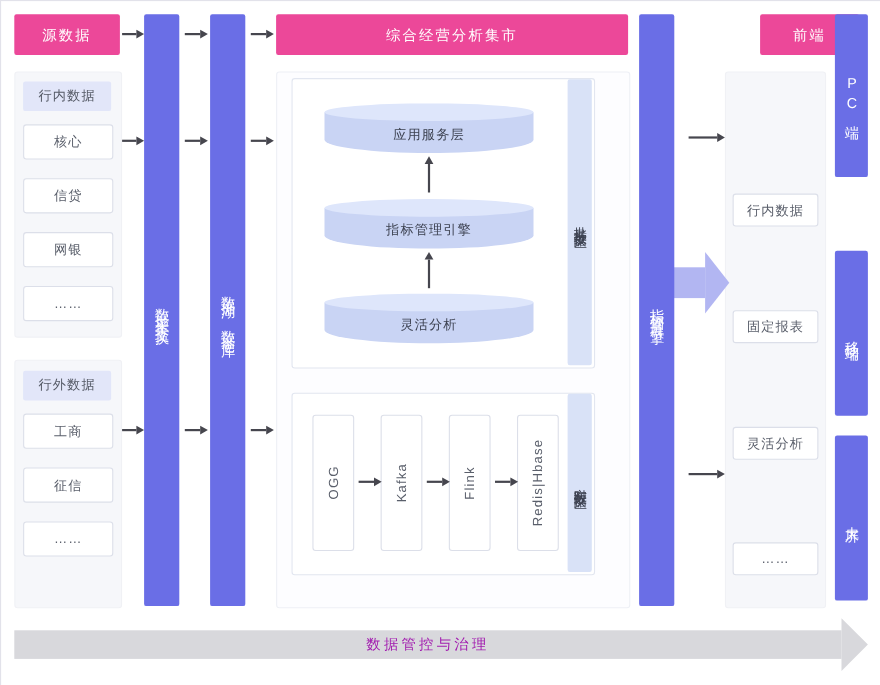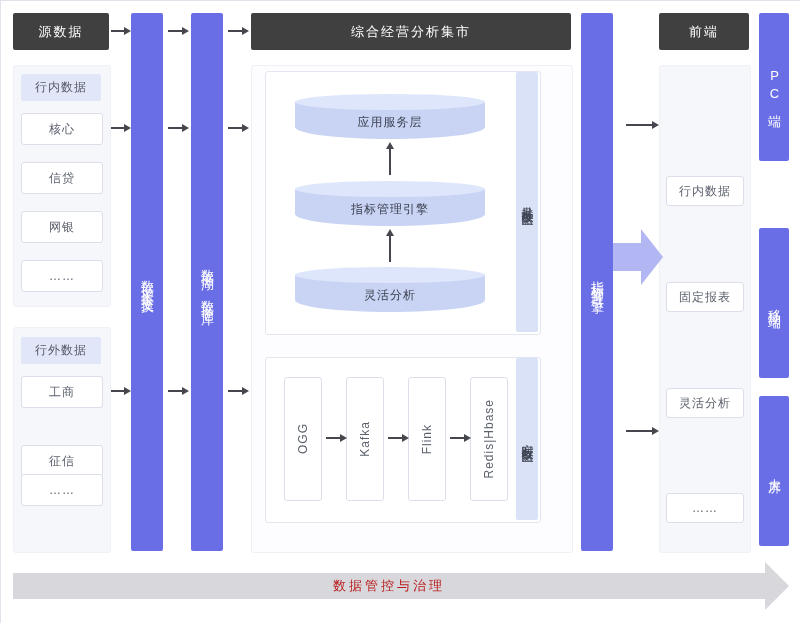--- a/index.html
+++ b/index.html
@@ -1,18 +1,18 @@
 <!DOCTYPE html>
 <html><head>
 <meta charset="utf-8">
 <style>
   html,body{margin:0;padding:0;}
   body{font-family:"Liberation Sans","DejaVu Sans",sans-serif;background:#ffffff;}
   .page{position:relative;width:800px;height:623px;background:#ffffff;border:1px solid #e2e2ea;overflow:hidden;}
-  .purple-hdr{position:absolute;display:flex;align-items:center;justify-content:center;background:#404040;color:#fff;font-size:13px;letter-spacing:2px;border-radius:2px;z-index:2;}
+  .purple-hdr{position:absolute;display:flex;align-items:center;justify-content:center;background:#ec4899;color:#fff;font-size:13px;letter-spacing:2px;border-radius:2px;z-index:2;}
   .vbar{position:absolute;top:12px;height:538px;width:32px;background:#6a6ee6;border-radius:2px;display:flex;align-items:center;justify-content:center;z-index:2;}
   .vtext{writing-mode:vertical-rl;text-orientation:upright;letter-spacing:4px;}
   .vbar .vtext{color:#fff;font-size:13px;}
   .gpanel{position:absolute;background:#f6f7fa;border:1px solid #f0f1f5;border-radius:3px;}
   .lavender{position:absolute;display:flex;align-items:center;justify-content:center;background:#e2e6f9;color:#555a66;font-size:12px;letter-spacing:1px;border-radius:2px;}
   .wbox{position:absolute;display:flex;align-items:center;justify-content:center;background:#fff;border:1px solid #dcdfe9;border-radius:3px;color:#5a5f6b;font-size:12px;letter-spacing:1px;}
   .panel{position:absolute;background:#fff;border:1px solid #e2e6f0;border-radius:3px;}
   .market-outer{position:absolute;left:250px;top:64px;width:320px;height:486px;background:#fdfdff;border:1px solid #eef0f6;border-radius:3px;}
   .zone{position:absolute;width:22px;background:#d9e2f7;display:flex;align-items:center;justify-content:center;border-radius:2px;z-index:1;}
   .zone .vtext{font-size:12px;color:#3c4150;letter-spacing:2px;}
@@ -21,40 +21,40 @@
   .rt-box{position:absolute;top:376px;width:36px;height:122px;background:#fff;border:1px solid #dcdfe9;border-radius:3px;display:flex;align-items:center;justify-content:center;z-index:1;}
   .rt-text{writing-mode:vertical-rl;transform:rotate(180deg);font-size:12px;color:#5a5f6b;letter-spacing:1px;}
   .channel{position:absolute;left:758px;width:30px;background:#6a6ee6;border-radius:2px;display:flex;align-items:center;justify-content:center;z-index:2;}
   .channel .vtext{color:#fff;font-size:13px;letter-spacing:3px;}
   .arrow-r{position:absolute;height:2px;background:#46464e;z-index:3;}
   .arrow-r::after{content:"";position:absolute;right:-7px;top:-3px;width:0;height:0;border-left:7px solid #46464e;border-top:4px solid transparent;border-bottom:4px solid transparent;}
   .arrow-up{position:absolute;width:2px;background:#46464e;z-index:3;}
   .arrow-up::after{content:"";position:absolute;top:-7px;left:-3px;width:0;height:0;border-bottom:7px solid #46464e;border-left:4px solid transparent;border-right:4px solid transparent;}
   .big-arrow-body{position:absolute;left:592px;top:242px;width:48px;height:28px;background:#b2b6f2;z-index:1;}
   .big-arrow-head{position:absolute;left:640px;top:228px;width:0;height:0;border-top:28px solid transparent;border-bottom:28px solid transparent;border-left:22px solid #b2b6f2;z-index:1;}
-  .gov-body{position:absolute;left:12px;top:572px;width:752px;height:26px;background:#d8d8dc;display:flex;align-items:center;justify-content:center;color:#b91c1c;font-size:13px;letter-spacing:3px;}
+  .gov-body{position:absolute;left:12px;top:572px;width:752px;height:26px;background:#d8d8dc;display:flex;align-items:center;justify-content:center;color:#a21caf;font-size:13px;letter-spacing:3px;}
   .gov-head{position:absolute;left:764px;top:561px;width:0;height:0;border-top:24px solid transparent;border-bottom:24px solid transparent;border-left:24px solid #d8d8dc;}
 </style>
 </head>
 <body>
 
 <div class="page">
 
   <div class="purple-hdr" style="left:12px;top:12px;width:96px;height:37px;">源数据</div>
   <div class="gpanel" style="left:12px;top:64px;width:96px;height:240px;"></div>
   <div class="lavender" style="left:20px;top:73px;width:80px;height:27px;text-align:right;">行内数据</div>
   <div class="wbox" style="left:20px;top:112px;width:80px;height:30px;">核心</div>
   <div class="wbox" style="left:20px;top:161px;width:80px;height:30px;text-align:right;">信贷</div>
   <div class="wbox" style="left:20px;top:210px;width:80px;height:30px;">网银</div>
   <div class="wbox" style="left:20px;top:259px;width:80px;height:30px;">……</div>
 
   <div class="gpanel" style="left:12px;top:326px;width:96px;height:224px;"></div>
   <div class="lavender" style="left:20px;top:336px;width:80px;height:27px;">行外数据</div>
   <div class="wbox" style="left:20px;top:375px;width:80px;height:30px;">工商</div>
-  <div class="wbox" style="left:20px;top:424px;width:80px;height:30px;margin-top:20px;">征信</div>
+  <div class="wbox" style="left:20px;top:424px;width:80px;height:30px;">征信</div>
   <div class="wbox" style="left:20px;top:473px;width:80px;height:30px;">……</div>
 
   <div class="vbar" style="left:130px;">
     <span class="vtext">数据采集交换</span>
   </div>
   <div class="vbar" style="left:190px;">
     <span class="vtext">数据湖/数据仓库</span>
   </div>
   <div class="vbar" style="left:580px;">
     <span class="vtext">指标管理引擎</span>
@@ -102,21 +102,21 @@
   <div class="rt-box" style="left:469px;">
     <span class="rt-text">Redis|Hbase</span>
   </div>
 
   <div class="big-arrow-body"></div>
   <div class="big-arrow-head"></div>
 
   <div class="arrow-r" style="left:625px;top:123px;width:26px;"></div>
   <div class="arrow-r" style="left:625px;top:429px;width:26px;"></div>
 
-  <div class="purple-hdr" style="left:658px;top:12px;width:90px;height:37px;">前端</div>
+  <div class="purple-hdr" style="left:690px;top:12px;width:90px;height:37px;">前端</div>
   <div class="gpanel" style="left:658px;top:64px;width:90px;height:486px;"></div>
   <div class="wbox" style="left:665px;top:175px;width:76px;height:28px;">行内数据</div>
   <div class="wbox" style="left:665px;top:281px;width:76px;height:28px;">固定报表</div>
   <div class="wbox" style="left:665px;top:387px;width:76px;height:28px;">灵活分析</div>
   <div class="wbox" style="left:665px;top:492px;width:76px;height:28px;">……</div>
 
   <div class="channel" style="top:12px;height:148px;">
     <span class="vtext">PC端</span>
   </div>
   <div class="channel" style="top:227px;height:150px;">

